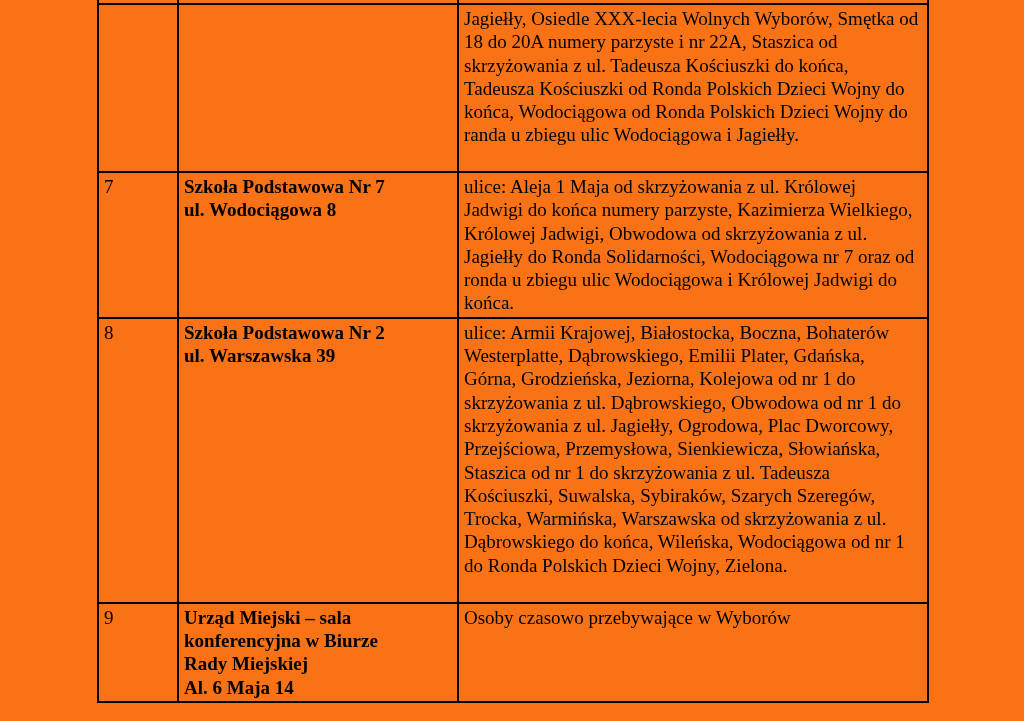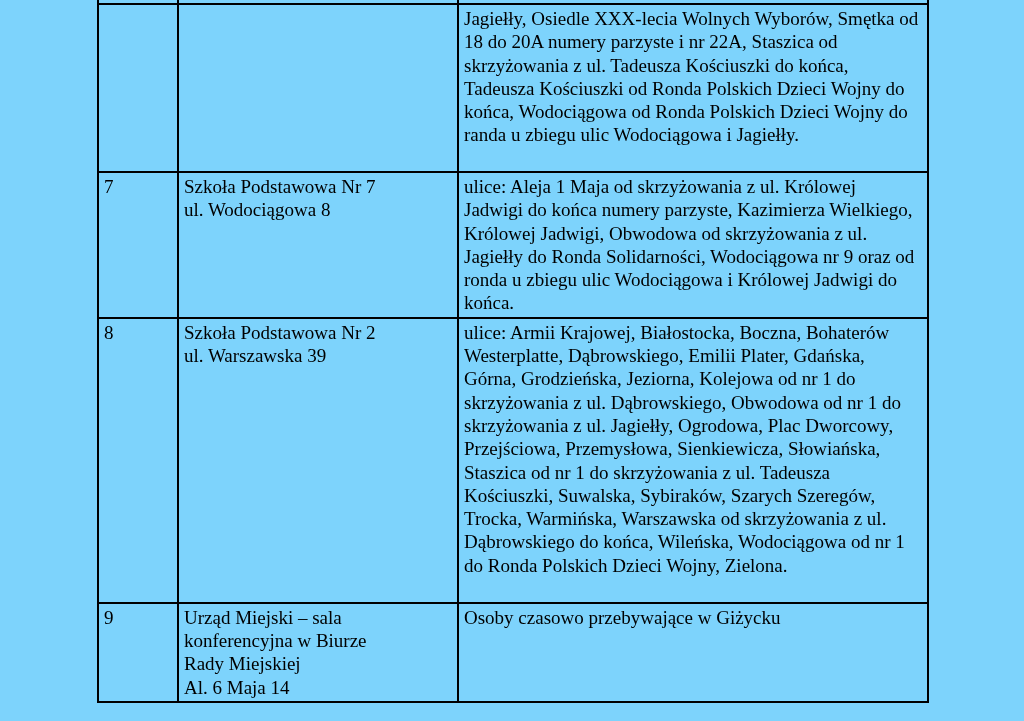--- a/index.html
+++ b/index.html
@@ -4,21 +4,21 @@
 <style>
   html, body {
     margin: 0;
     padding: 0;
     background: #ffffff;
   }
   .page {
     position: relative;
     width: 1024px;
     height: 721px;
-    background: #7dd3fc;
+    background: #f97316;
     overflow: hidden;
     font-family: "Liberation Serif", serif;
     color: #000000;
   }
   table.polling {
     position: absolute;
     left: 97px;
     top: 0;
     width: 830px;
     border-collapse: collapse;
@@ -38,21 +38,21 @@
     padding: 0;
   }
   tr.row-cont  { height: 168px; }
   tr.row-7     { height: 142px; }
   tr.row-8     { height: 285px; }
   tr.row-9     { height: 98px;  }
   td.num {
     padding-left: 5px;
   }
   td.name {
-    font-weight: normal;
+    font-weight: bold;
     white-space: pre-line;
     padding-left: 7px;
   }
   td.desc {
     white-space: pre-line;
     padding-left: 5px;
   }
   td.desc-offset {
     padding-top: 28px;
   }
@@ -75,31 +75,31 @@
       </tr>
       <tr class="row-cont">
         <td class="num"></td>
         <td class="name"></td>
         <td class="desc">Jagiełły, Osiedle XXX-lecia Wolnych Wyborów, Smętka od 18 do 20A numery parzyste i nr 22A, Staszica od skrzyżowania z ul. Tadeusza Kościuszki do końca, Tadeusza Kościuszki od Ronda Polskich Dzieci Wojny do końca, Wodociągowa od Ronda Polskich Dzieci Wojny do randa u zbiegu ulic Wodociągowa i Jagiełły.</td>
       </tr>
       <tr class="row-7">
         <td class="num">7</td>
         <td class="name">Szkoła Podstawowa Nr 7
 ul. Wodociągowa 8</td>
-        <td class="desc">ulice: Aleja 1 Maja od skrzyżowania z ul. Królowej Jadwigi do końca numery parzyste, Kazimierza Wielkiego, Królowej Jadwigi, Obwodowa od skrzyżowania z ul. Jagiełły do Ronda Solidarności, Wodociągowa nr 9 oraz od ronda u zbiegu ulic Wodociągowa i Królowej Jadwigi do końca.</td>
+        <td class="desc">ulice: Aleja 1 Maja od skrzyżowania z ul. Królowej Jadwigi do końca numery parzyste, Kazimierza Wielkiego, Królowej Jadwigi, Obwodowa od skrzyżowania z ul. Jagiełły do Ronda Solidarności, Wodociągowa nr 7 oraz od ronda u zbiegu ulic Wodociągowa i Królowej Jadwigi do końca.</td>
       </tr>
       <tr class="row-8">
         <td class="num">8</td>
         <td class="name">Szkoła Podstawowa Nr 2
 ul. Warszawska 39</td>
         <td class="desc">ulice: Armii Krajowej, Białostocka, Boczna, Bohaterów Westerplatte, Dąbrowskiego, Emilii Plater, Gdańska, Górna, Grodzieńska, Jeziorna, Kolejowa od nr 1 do skrzyżowania z ul. Dąbrowskiego, Obwodowa od nr 1 do skrzyżowania z ul. Jagiełły, Ogrodowa, Plac Dworcowy, Przejściowa, Przemysłowa, Sienkiewicza, Słowiańska, Staszica od nr 1 do skrzyżowania z ul. Tadeusza Kościuszki, Suwalska, Sybiraków, Szarych Szeregów, Trocka, Warmińska, Warszawska od skrzyżowania z ul. Dąbrowskiego do końca, Wileńska, Wodociągowa od nr 1 do Ronda Polskich Dzieci Wojny, Zielona.</td>
       </tr>
       <tr class="row-9">
         <td class="num">9</td>
         <td class="name">Urząd Miejski – sala
 konferencyjna w Biurze
 Rady Miejskiej
 Al. 6 Maja 14</td>
-        <td class="desc desc-offset">Osoby czasowo przebywające w Giżycku</td>
+        <td class="desc desc-offset">Osoby czasowo przebywające w Wyborów</td>
       </tr>
     </tbody>
   </table>
 </div>
 
 </body></html>

